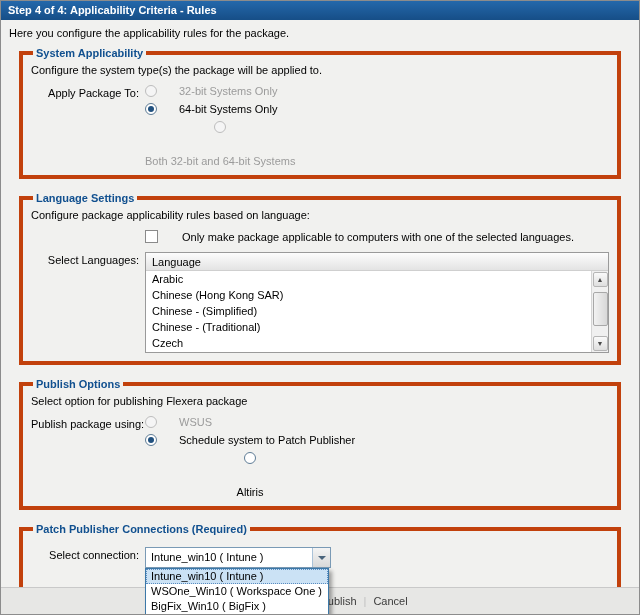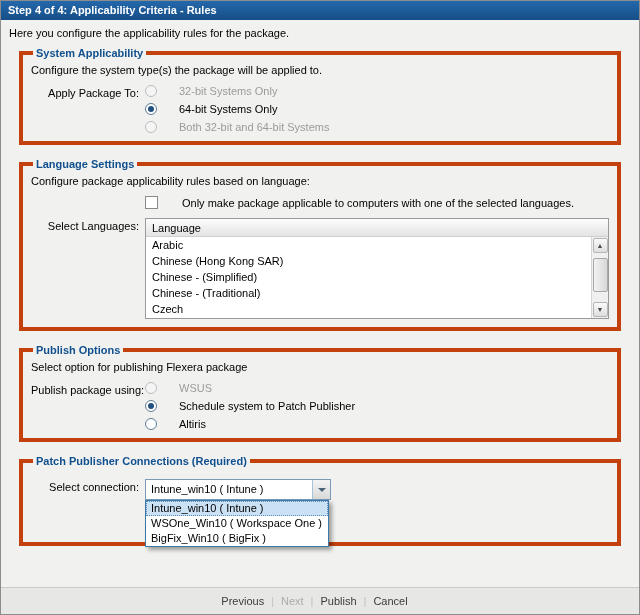--- a/index.html
+++ b/index.html
@@ -36,21 +36,21 @@
     padding: 0 3px;
     margin-left: 2px;
   }
   .desc { margin: 3px 0 9px 0; }
 
   .form-row { display: flex; align-items: flex-start; }
   .row-label { width: 108px; text-align: right; margin-right: 6px; white-space: nowrap; flex: none; padding-top: 2px; }
   .indent { margin-left: 114px; }
 
   .option-row { display: flex; align-items: center; gap: 22px; margin-bottom: 6px; }
-  .option-row:last-child { margin-bottom: 0; }
+  .option-row:last-child { margin-bottom: 0; flex-direction: column; }
   .radio {
     width: 12px; height: 12px; flex: none;
     border-radius: 50%;
     border: 1px solid #5f7d96;
     background: #fff;
     position: relative;
   }
   .radio.checked::after {
     content: ""; position: absolute; left: 2px; top: 2px;
     width: 6px; height: 6px; border-radius: 50%; background: #21517f;

